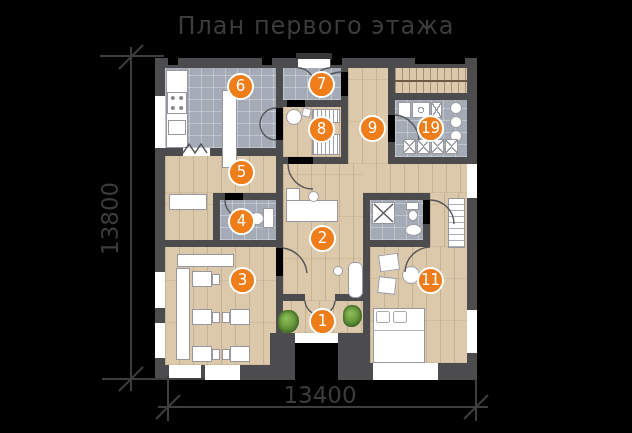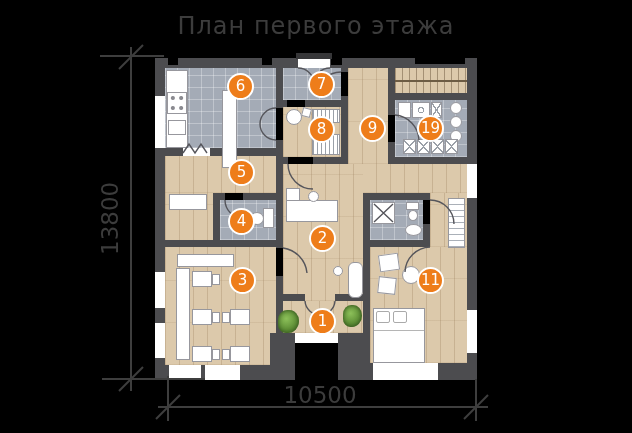--- a/index.html
+++ b/index.html
@@ -223,13 +223,13 @@
     <path d="M119 391 L143 367"></path>
     <path d="M158 407 L488 407"></path>
     <path d="M168 376 L168 421"></path>
     <path d="M476 379 L476 421"></path>
     <path d="M156 419 L180 395"></path>
     <path d="M464 419 L488 395"></path>
   </g>
 </svg>
 
 <div class="abs dimtxt dimv">13800</div>
-<div class="abs dimtxt dimh">10500</div>
+<div class="abs dimtxt dimh">13400</div>
 
 </body></html>

